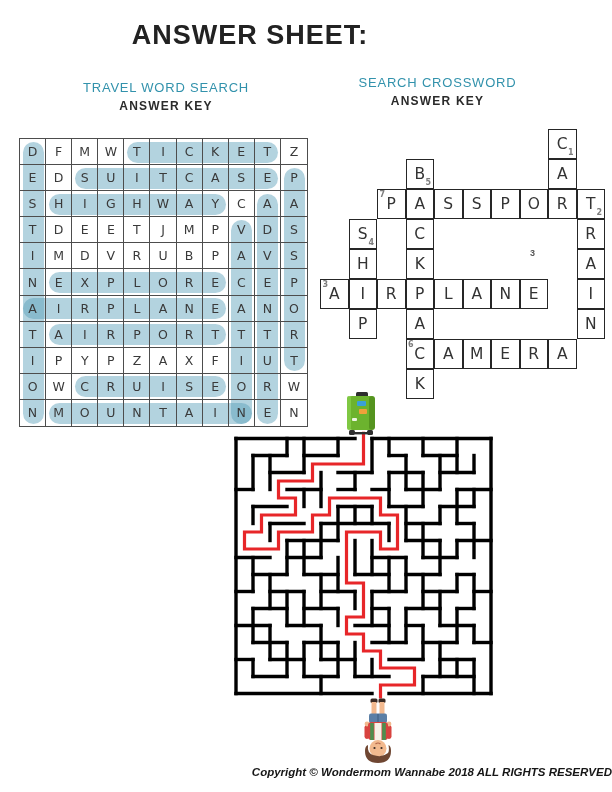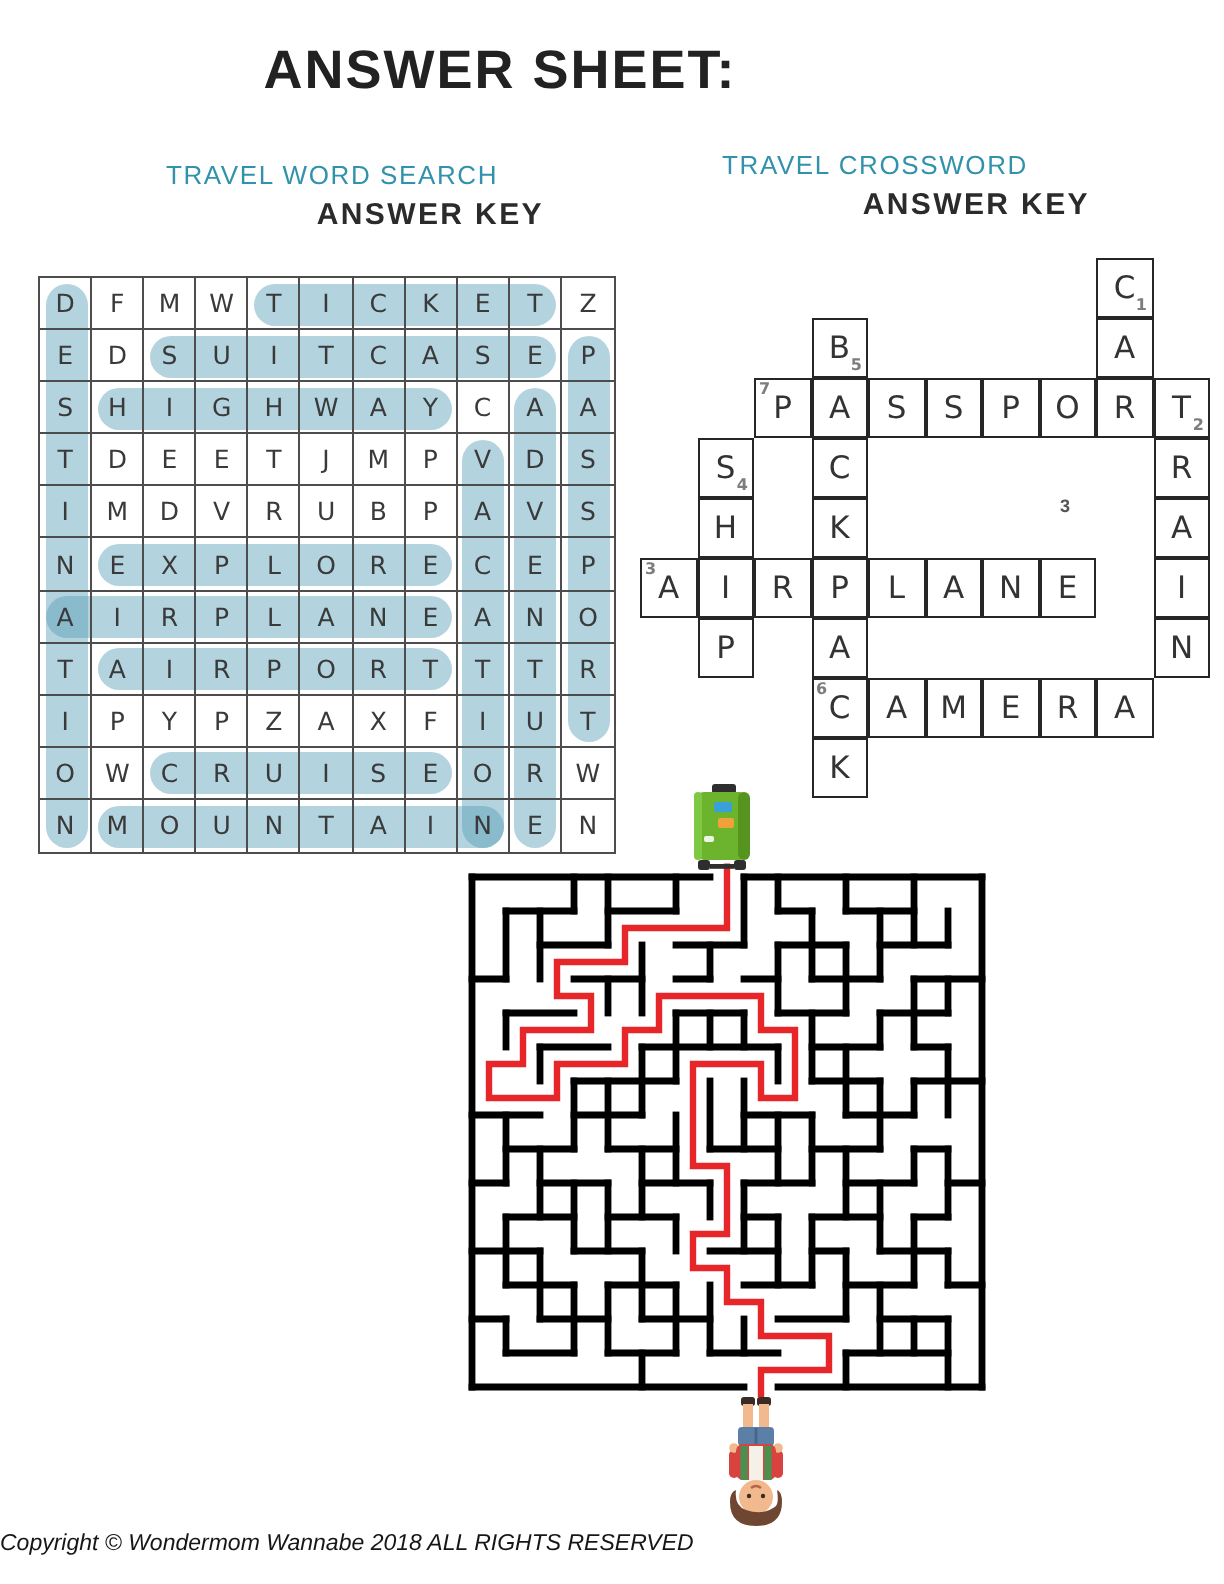--- a/index.html
+++ b/index.html
@@ -2,21 +2,21 @@
 <html><head>
 <meta charset="utf-8">
 <style>
   html,body{margin:0;padding:0;background:#ffffff;}
   body{width:612px;height:792px;position:relative;font-family:"Liberation Sans",sans-serif;overflow:hidden;}
   .abs{position:absolute;}
   
   #main-title{left:0;top:20px;width:500px;text-align:center;font-size:27px;font-weight:bold;
               letter-spacing:1px;color:#222;}
   .section-title{font-weight:normal;font-size:13px;letter-spacing:.8px;text-align:center;color:#3292ac;}
-  .section-sub{font-weight:bold;font-size:15px;letter-spacing:1.2px;text-align:right;color:#2b2b2b;margin-top:4px;}
+  .section-sub{font-weight:bold;font-size:12px;letter-spacing:1.2px;text-align:center;color:#2b2b2b;margin-top:4px;}
   #ws-head{left:60px;top:80px;width:212px;}
   #cw-head{left:330px;top:75px;width:215px;}
   
   #ws-grid{left:19px;top:138px;width:289px;height:289px;border:1px solid #4d4d4d;box-sizing:border-box;}
   #ws-pills{position:absolute;left:0;top:0;width:100%;height:100%;}
   .pill{position:absolute;background:rgba(86,158,185,0.45);border-radius:11px;}
   #ws-cells{position:absolute;left:0;top:0;display:grid;grid-template-columns:repeat(11,26.1px);
             grid-auto-rows:26.1px;}
   .ws-cell{border-right:1px solid #4d4d4d;border-bottom:1px solid #4d4d4d;display:flex;
            align-items:center;justify-content:center;font-size:12.5px;font-weight:500;color:#3a3a3a;
@@ -29,35 +29,35 @@
            font-size:15.5px;color:#333;font-family:"DejaVu Sans",sans-serif;}
   .cw-num{position:absolute;font-size:8px;font-weight:bold;color:#7d7d7d;line-height:8px;}
   .cw-num.tl{top:1px;left:1.5px;} .cw-num.br{bottom:1px;right:2px;}
   #cw-stray{left:530px;top:248px;font-size:9px;font-weight:bold;color:#555;}
   
   #maze-svg{left:233px;top:431px;}
   
   #suitcase{left:343px;top:392px;}
   #traveler{left:356px;top:694px;transform:rotate(180deg);}
   
-  #copyright{left:0;top:766px;width:612px;text-align:left;font-size:11.5px;font-style:italic;
-             font-weight:400;color:#161616;}
+  #copyright{left:0;top:766px;width:612px;text-align:right;font-size:11.5px;font-style:italic;
+             font-weight:700;color:#161616;}
 </style>
 </head>
 <body>
 
 <div class="abs" id="main-title">ANSWER SHEET:</div>
 
 <div class="abs" id="ws-head">
   <div class="section-title">TRAVEL WORD SEARCH</div>
   <div class="section-sub">ANSWER KEY</div>
 </div>
 
 <div class="abs" id="cw-head">
-  <div class="section-title">TRAVEL CROSSWORD</div>
+  <div class="section-title">SEARCH CROSSWORD</div>
   <div class="section-sub">ANSWER KEY</div>
 </div>
 
 <div class="abs" id="ws-grid">
   <div id="ws-pills">
       <div class="pill" style="left: 106.9px; top: 2.5px; width: 151.6px; height: 21.1px;"></div>
       <div class="pill" style="left: 54.7px; top: 28.6px; width: 203.8px; height: 21.1px;"></div>
       <div class="pill" style="left: 28.6px; top: 54.7px; width: 177.7px; height: 21.1px;"></div>
       <div class="pill" style="left: 28.6px; top: 133px; width: 177.7px; height: 21.1px;"></div>
       <div class="pill" style="left: 2.5px; top: 159.1px; width: 203.8px; height: 21.1px;"></div>

